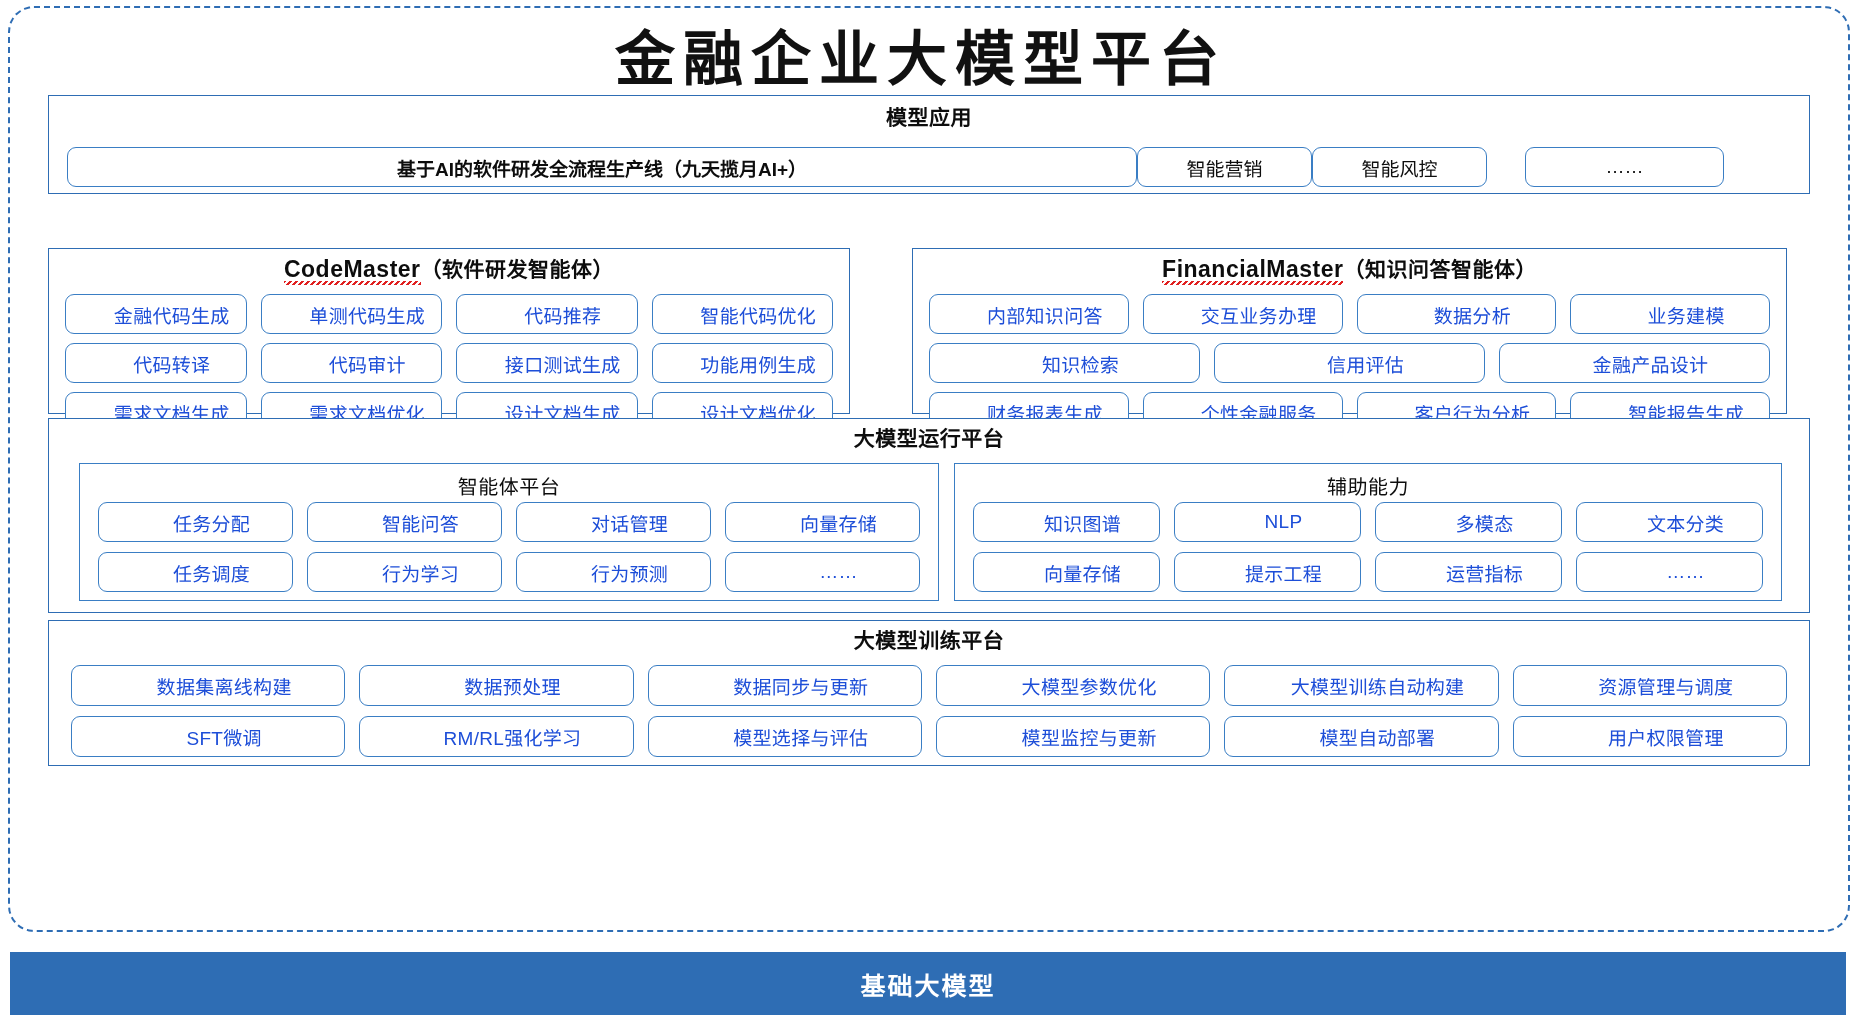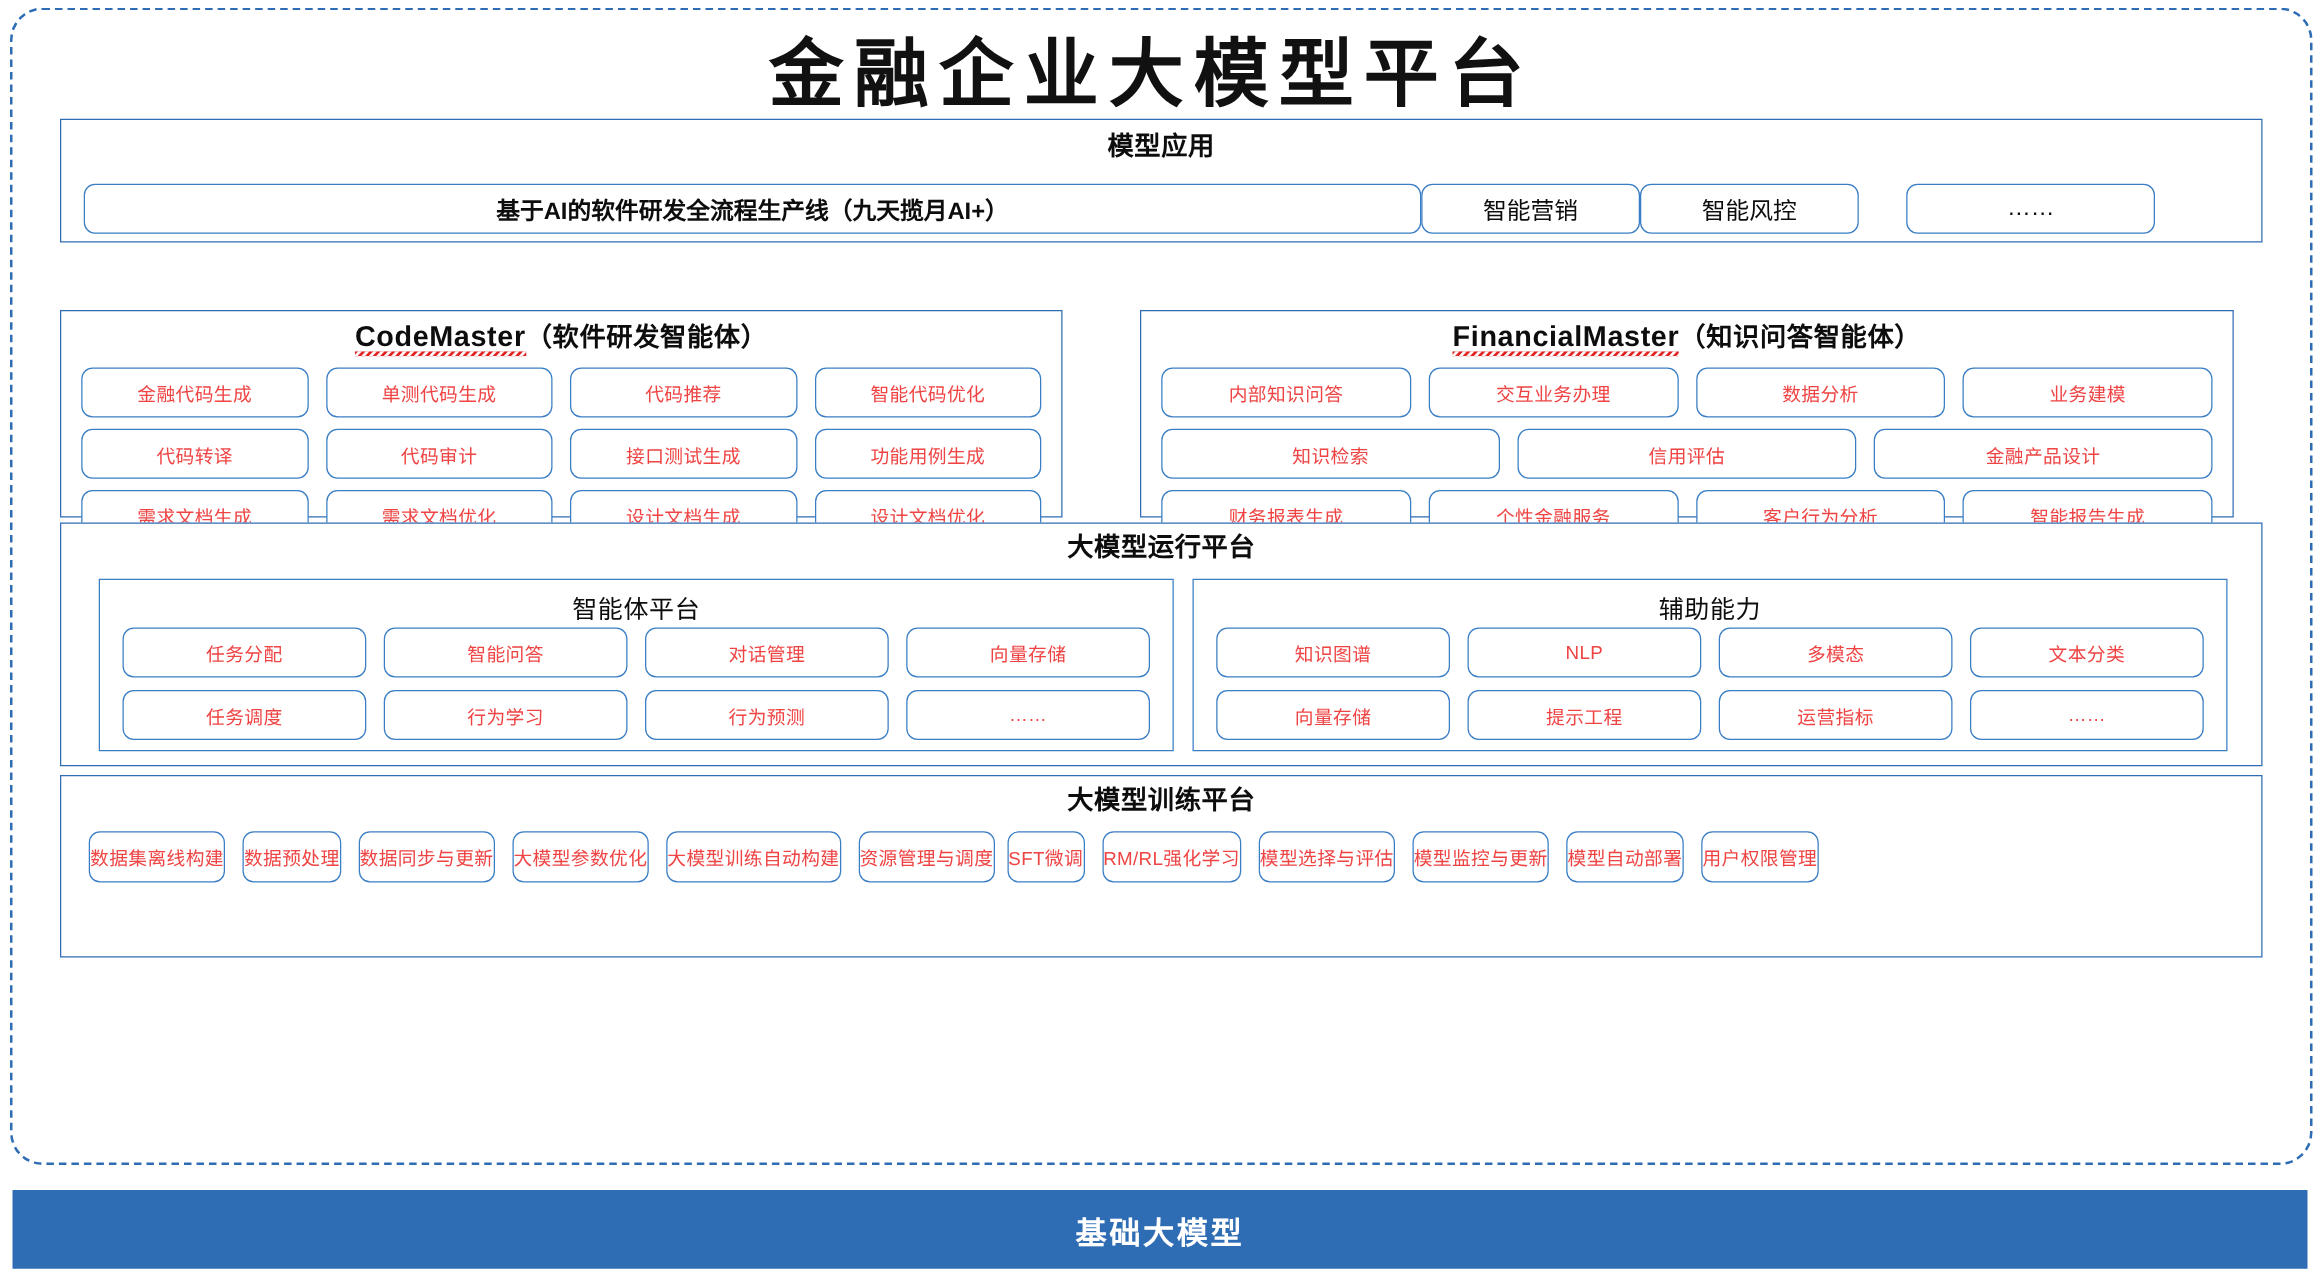--- a/index.html
+++ b/index.html
@@ -82,24 +82,25 @@
 
   .item-box {
     flex: 1 1 0;
     height: 40px;
     border: 1.4px solid #3a7ec4;
     border-radius: 9px;
     background: #ffffff;
     display: flex;
     align-items: center;
     justify-content: center;
-    font-size: 15px;
-    color: #ef4444;
+    font-size: 19px;
+    color: #1d4ed8;
     white-space: nowrap;
     letter-spacing: 0.3px;
+    padding-left: 32px;
   }
 
   
   #app-panel { left: 48px; top: 95px; width: 1762px; height: 99px; }
   #app-panel .panel-title { margin-top: 10px; }
   #app-row {
     position: absolute;
     left: 18px;
     top: 51px;
     width: 1726px;
@@ -180,21 +181,21 @@
 
   
   #train-panel { left: 48px; top: 620px; width: 1762px; height: 146px; }
   #train-panel > .panel-title { margin-top: 8px; }
   .train-grid {
     position: absolute;
     left: 22px;
     right: 22px;
     top: 44px;
     display: flex;
-    flex-direction: row;
+    flex-direction: column;
     gap: 10px;
   }
   .train-grid .item-box { height: 41px; }
 
   
   #base-bar {
     position: absolute;
     left: 10px;
     top: 952px;
     width: 1836px;

